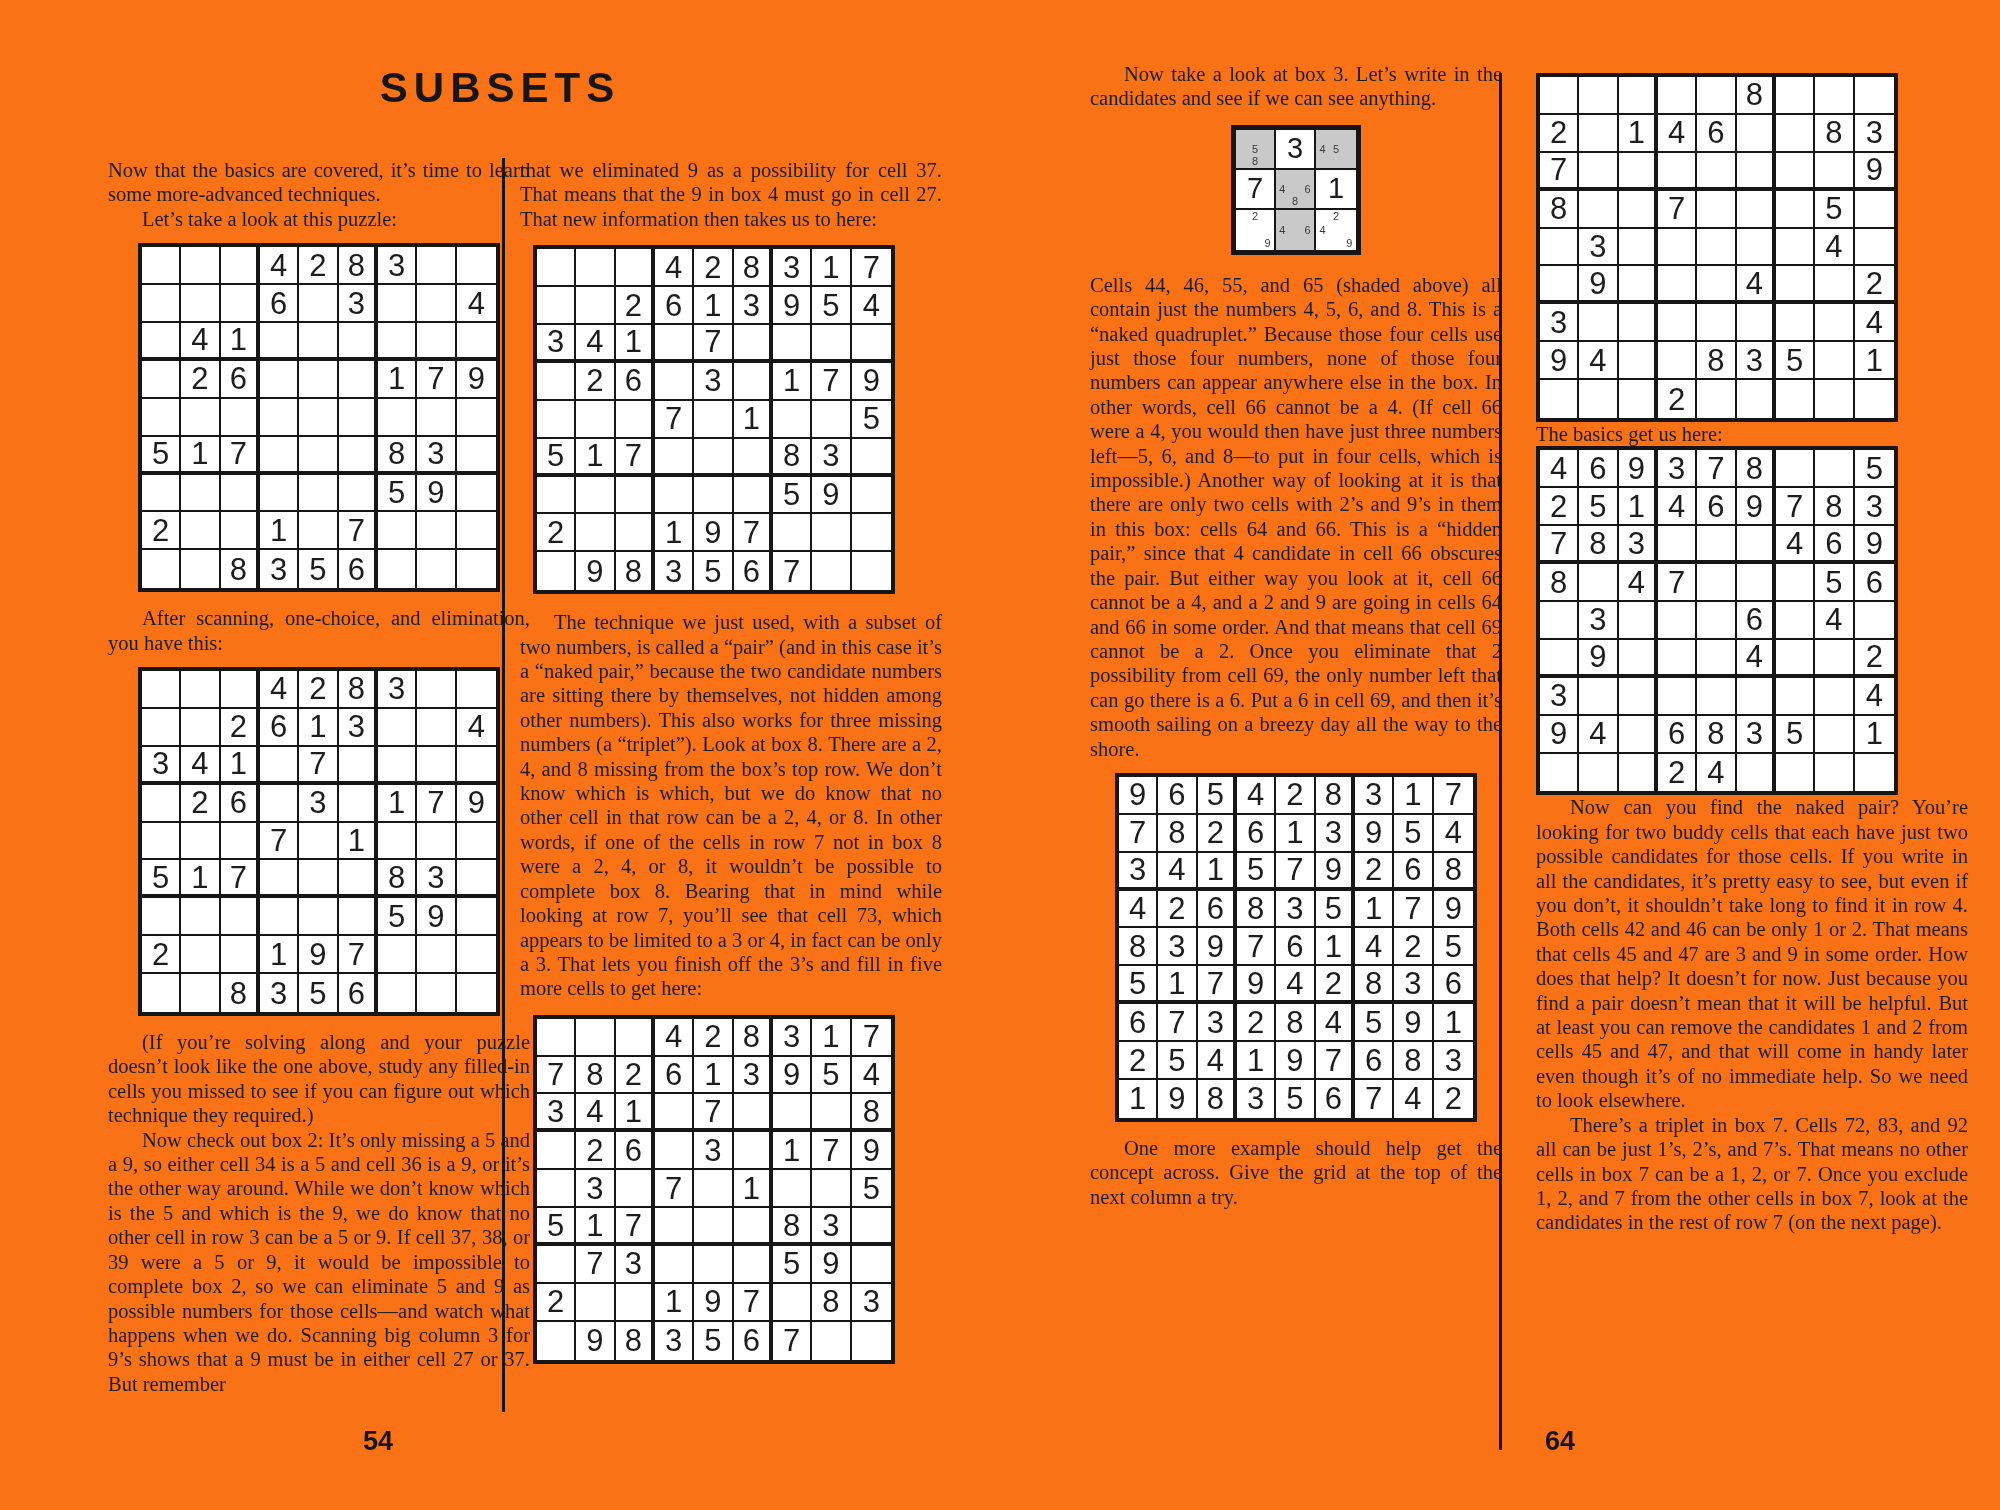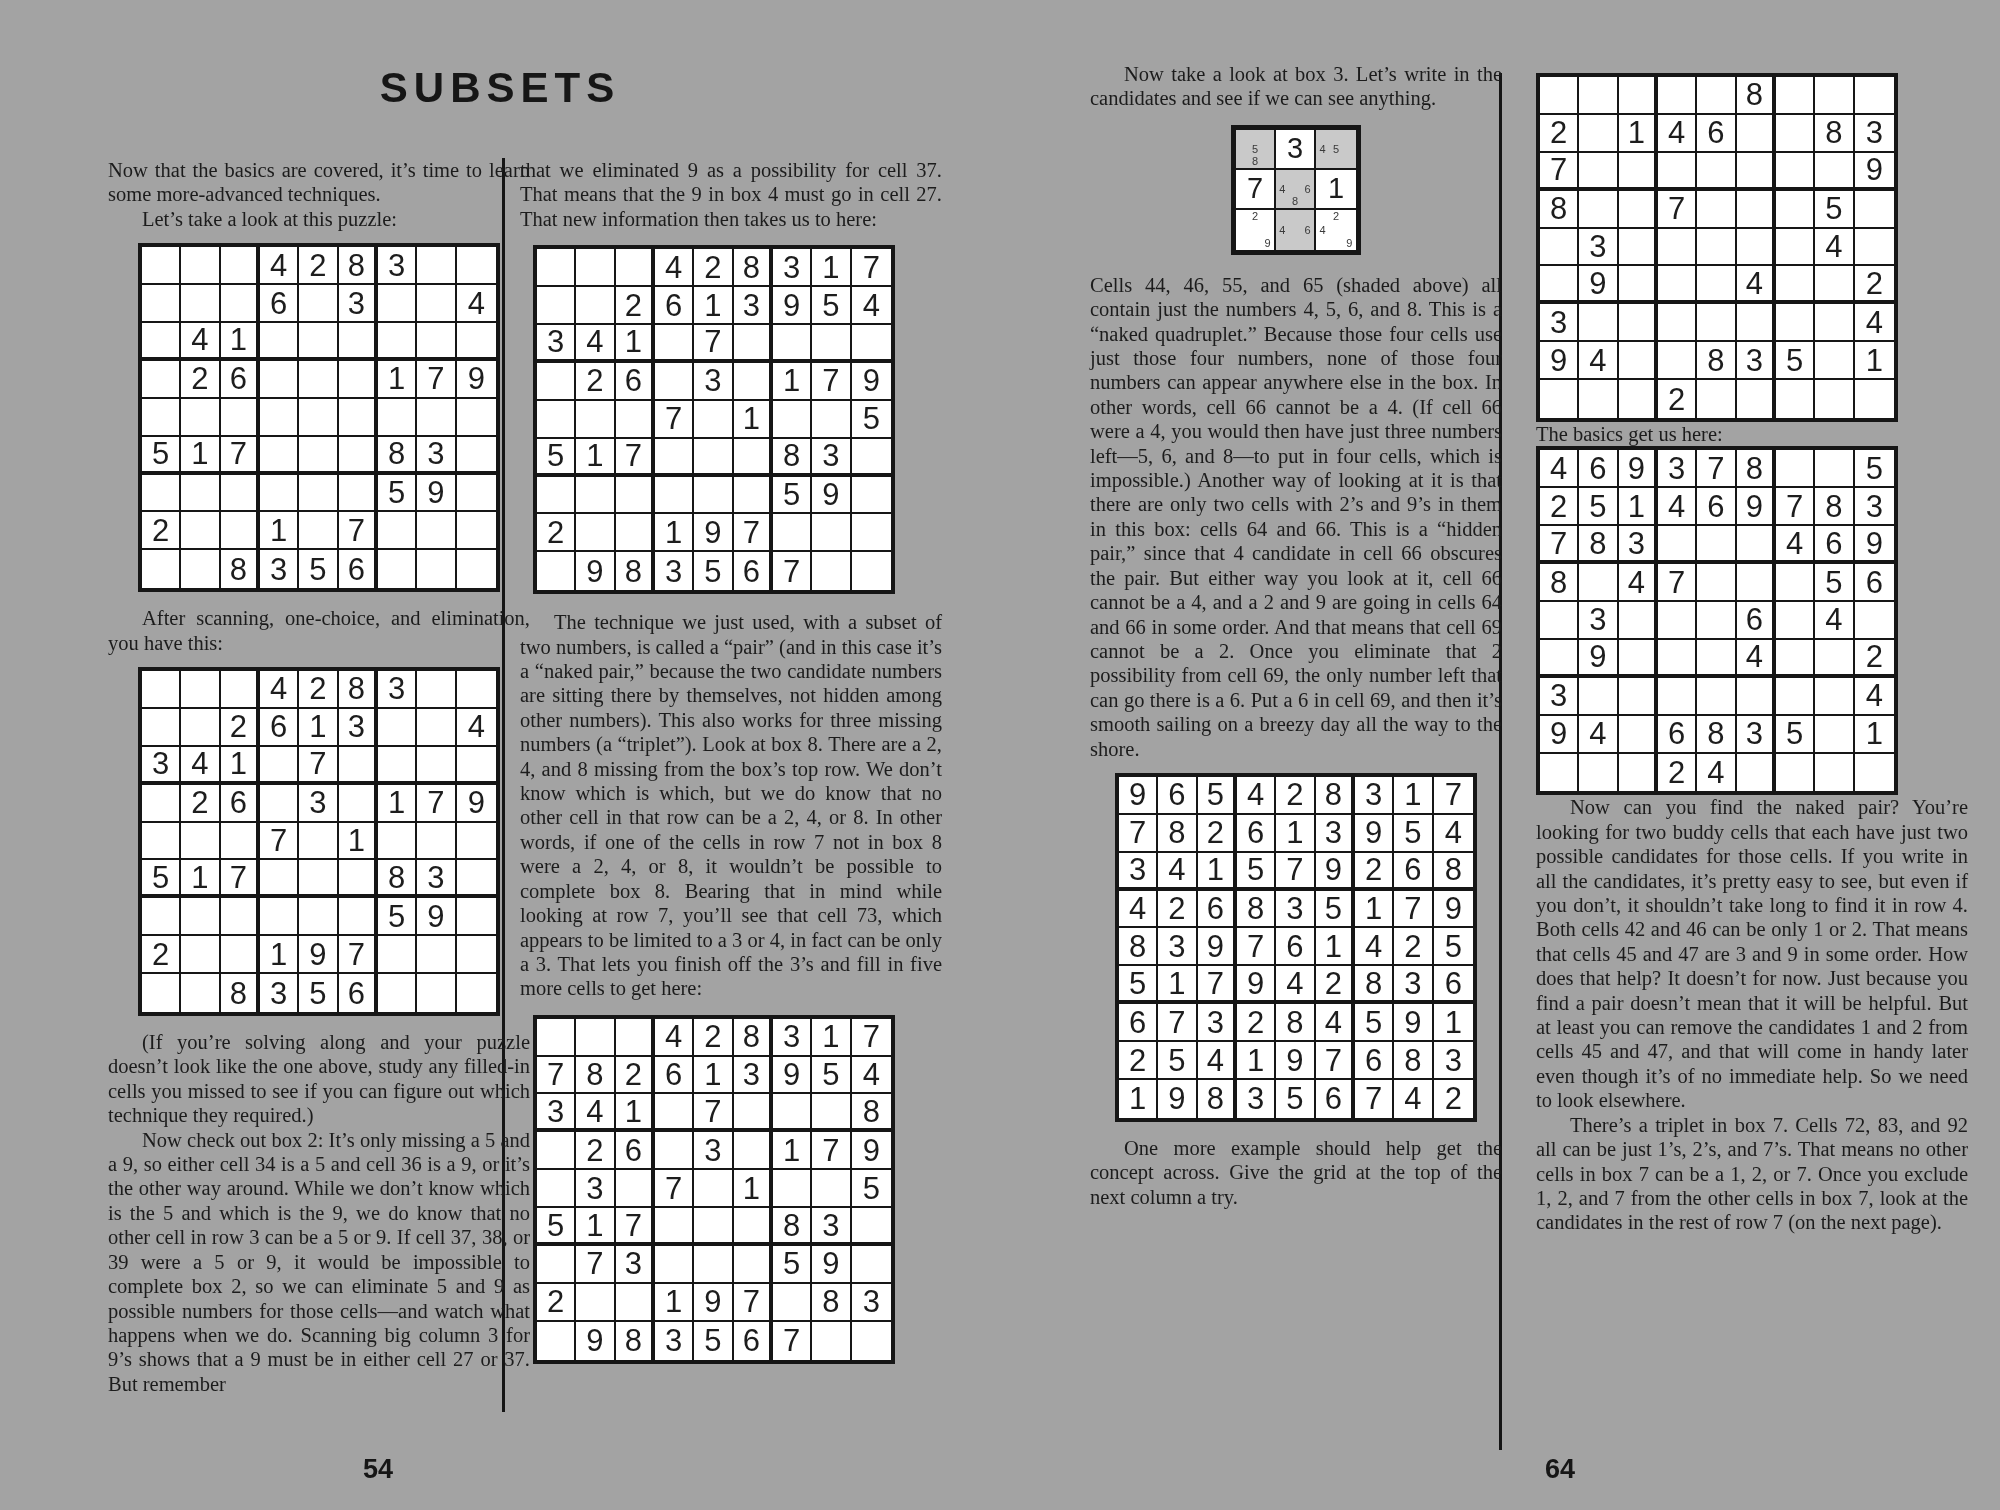--- a/index.html
+++ b/index.html
@@ -1,33 +1,33 @@
 <!DOCTYPE html>
 <html><head>
 <meta charset="utf-8">
 <style>
   html,body{margin:0;padding:0;background:#ffffff;}
-  #canvas{position:relative;width:2000px;height:1510px;background:#a3a3a3;overflow:hidden;
+  #canvas{position:relative;width:2000px;height:1510px;background:#f97316;overflow:hidden;
           font-family:"Liberation Serif", serif;color:#1c1c1c;}
   .title{position:absolute;left:0;top:64px;width:1000px;margin:0;text-align:center;
          font-family:"Liberation Sans", sans-serif;font-weight:bold;font-size:42px;
          letter-spacing:6px;color:#161616;}
   .col{position:absolute;}
   #colA{left:80px;top:158px;width:422px;margin-left:28px;}
   #colB{left:520px;top:158px;width:422px;}
   #colC{left:1090px;top:62px;width:412px;}
   #colD{left:1536px;top:73px;width:432px;}
   .col p{margin:0;font-size:20.5px;line-height:24.4px;text-align:justify;}
   .col p.ind{text-indent:34px;}
   .mt14{margin-top:14px;} .mt16{margin-top:16px;} .mt28{margin-top:28px;} .mt30{margin-top:30px;}
   .vrule{position:absolute;width:3px;background:#151515;}
   #rule54{left:502px;top:158px;height:1254px;}
   #rule55{left:1499px;top:73px;height:1377px;}
   .pgnum{position:absolute;font-family:"Liberation Sans", sans-serif;font-weight:bold;
-         font-size:27px;color:#161616;margin-top:28px;}
+         font-size:27px;color:#161616;}
   #pg54{left:363px;top:1426px;}
   #pg55{left:1545px;top:1426px;}
   
   .sgrid{display:grid;grid-template-columns:repeat(9,1fr);grid-template-rows:repeat(9,1fr);
          width:354px;height:341px;border:4.5px solid #161616;background:#ffffff;
          font-family:"Liberation Sans", sans-serif;}
   .gcenter{margin:12px auto 14px;}
   .goffB{margin:14px 0 16px 13px;}
   .goffD{margin:0;}
   .sc{display:flex;align-items:center;justify-content:center;box-sizing:border-box;

